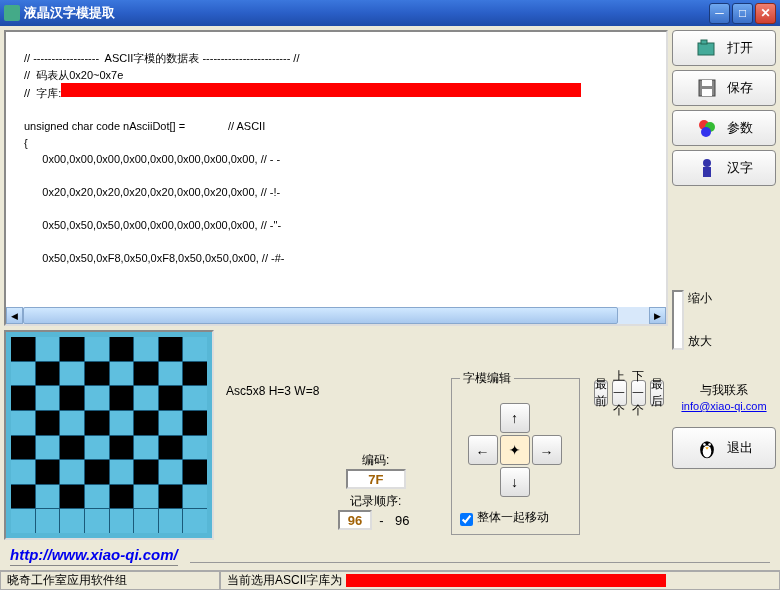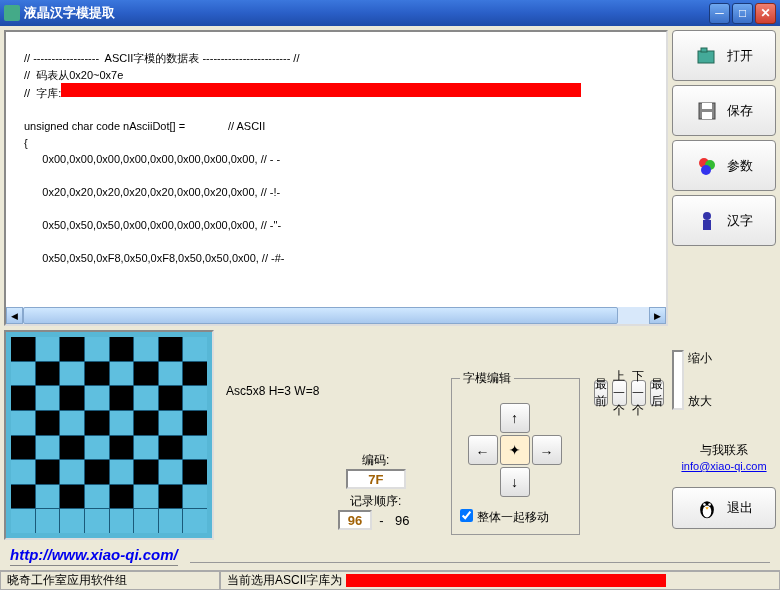--- a/index.html
+++ b/index.html
@@ -30,24 +30,24 @@
 .fieldrow { text-align: center; margin-top: 4px; }
 .fieldlabel { font-size: 12px; }
 .fieldinput { width: 60px; height: 20px; border: 2px inset #ddd; background: white; text-align: center; font-family: inherit; font-size: 13px; color: #a16207; font-weight: bold; }
 .fieldinput.sm { width: 34px; }
 .fieldval { font-size: 13px; margin: 0 4px; }
 .editgroup { position: absolute; right: 88px; top: 40px; width: 129px; }
 .fieldset-label { font-size: 12px; background: #ece9d8; padding: 0 3px; }
 .arrowpad { display: grid; grid-template-columns: repeat(3, 30px); grid-template-rows: repeat(3, 30px); gap: 2px; margin: 12px auto; width: 96px; }
 .arrowbtn { background: linear-gradient(to bottom, #fefefe, #e0e0e0); border: 1px solid #888; border-radius: 3px; display: flex; align-items: center; justify-content: center; font-size: 14px; cursor: pointer; }
 .arrowbtn.center { background: #fff0d0; }
-.checkbox-row { font-size: 12px; display: flex; align-items: flex-start; gap: 4px; margin-top: 6px; }
+.checkbox-row { font-size: 12px; display: flex; align-items: flex-end; gap: 4px; margin-top: 6px; }
 .navbtns { position: absolute; right: 4px; top: 50px; width: 70px; display: flex; flex-direction: row; gap: 4px; }
 .navbtn { height: 26px; background: linear-gradient(to bottom, #fefefe, #e8e8e8); border: 1px solid #888; border-radius: 3px; display: flex; align-items: center; justify-content: center; font-size: 12px; cursor: pointer; }
-.sidebtn { height: 51px; background: linear-gradient(to bottom, #fefefe, #e8e8e8); border: 1px solid #888; border-radius: 4px; display: flex; align-items: center; justify-content: center; gap: 8px; font-size: 13px; cursor: pointer; padding: 0 6px; }
+.sidebtn { height: 36px; background: linear-gradient(to bottom, #fefefe, #e8e8e8); border: 1px solid #888; border-radius: 4px; display: flex; align-items: center; justify-content: center; gap: 8px; font-size: 13px; cursor: pointer; padding: 0 6px; }
 .sidebtn .ico { width: 24px; height: 24px; display: flex; align-items: center; justify-content: center; }
 .zoomgroup { margin-top: 100px; display: flex; gap: 4px; font-size: 12px; }
 .zoomslider { width: 12px; height: 60px; background: white; border: 2px inset #ddd; position: relative; }
 .zoomlabels { display: flex; flex-direction: column; justify-content: space-between; }
 .contactgroup { margin-top: 28px; font-size: 12px; text-align: center; }
 .contactlink { color: #0000ee; text-decoration: underline; word-break: break-all; font-size: 11px; }
 .exitbtn { margin-top: 10px; height: 42px; }
 .urlrow { padding: 2px 10px 4px; display: flex; align-items: center; gap: 12px; }
 .urllink { color: #0000ee; font-weight: bold; font-style: italic; font-size: 15px; border-bottom: 1px solid #888; padding-bottom: 2px; flex-shrink: 0; }
 .urlspacer { flex: 1; border-bottom: 1px solid #999; height: 14px; }

